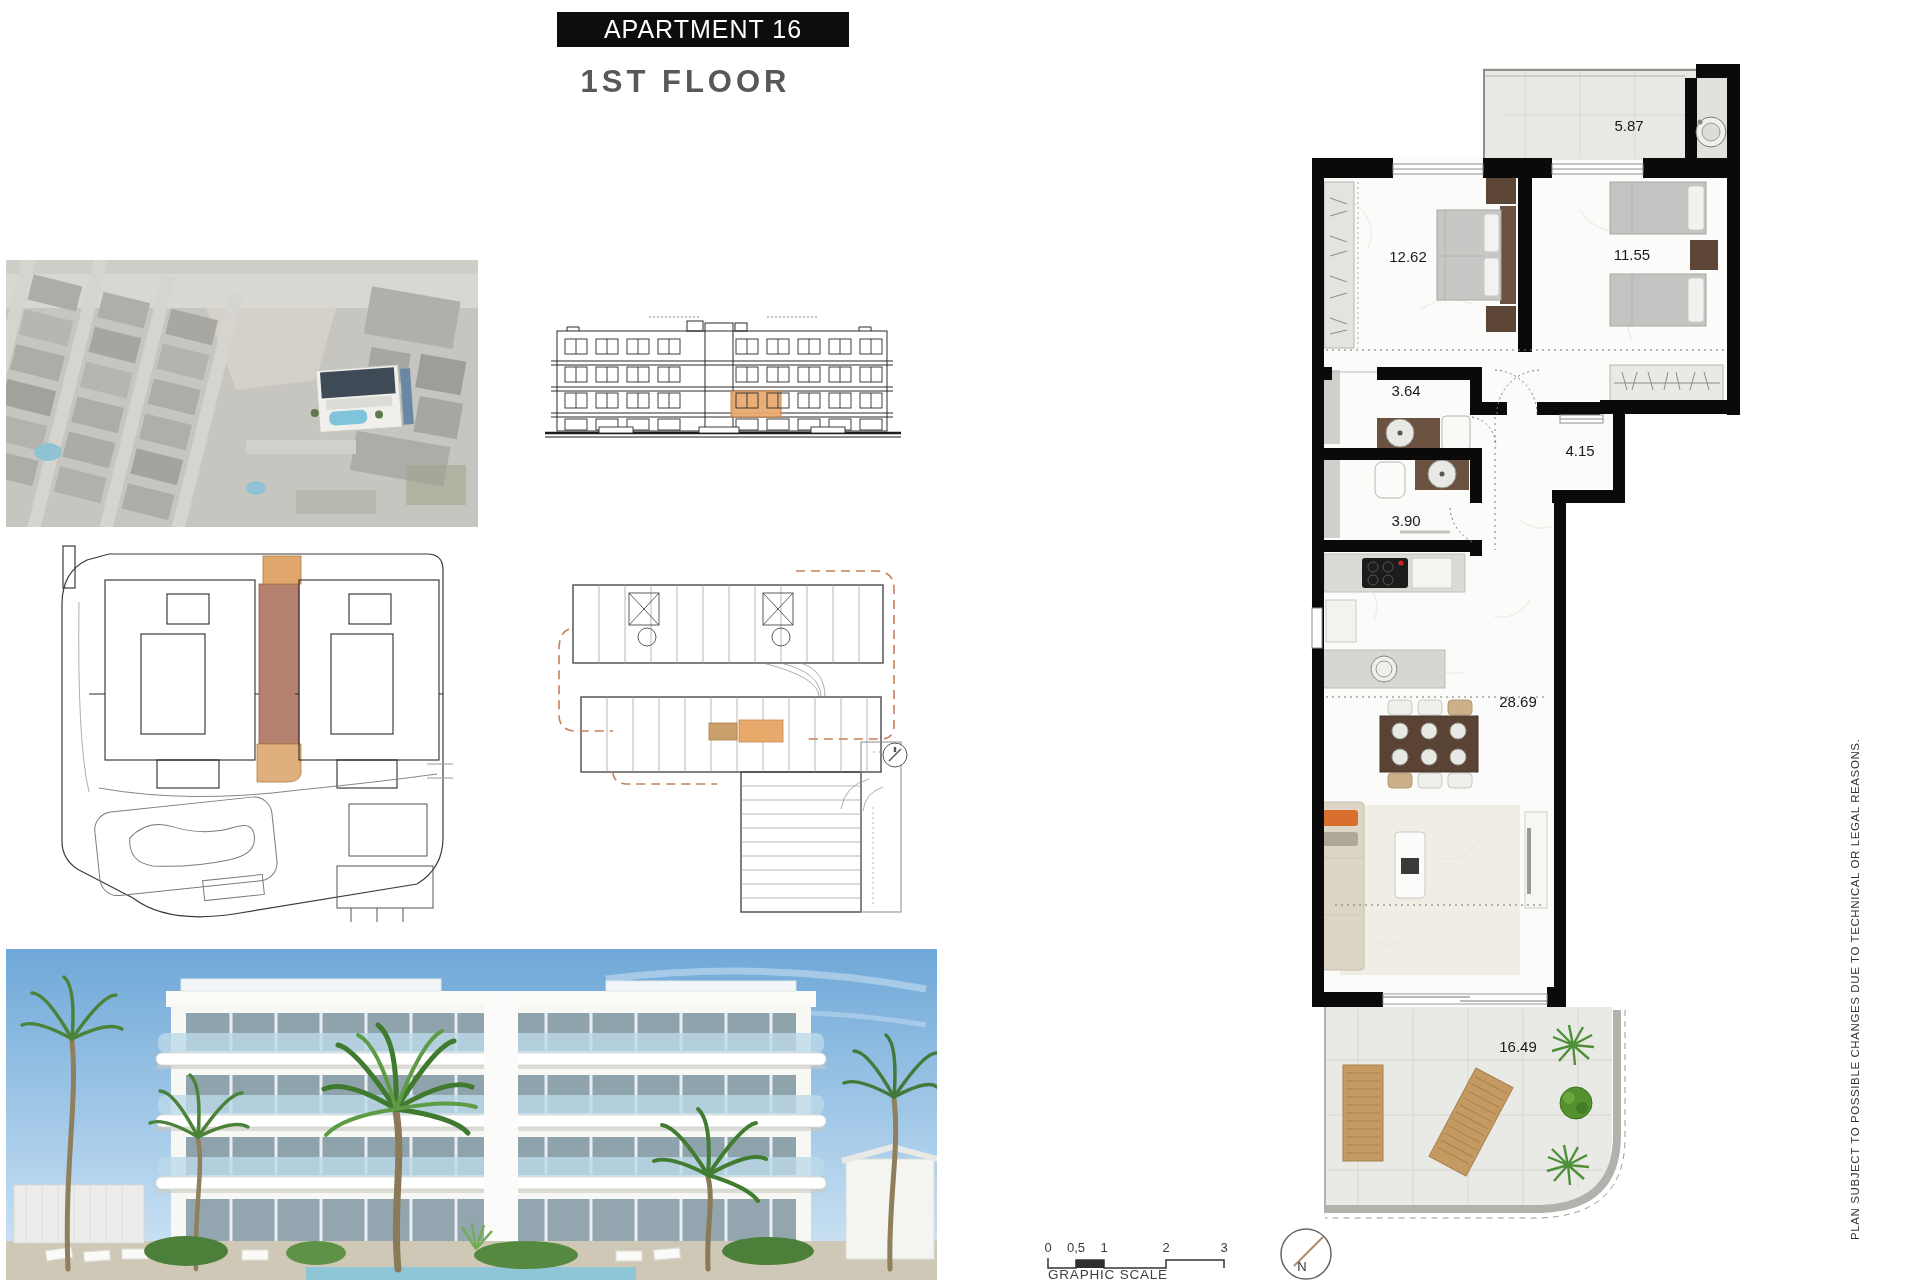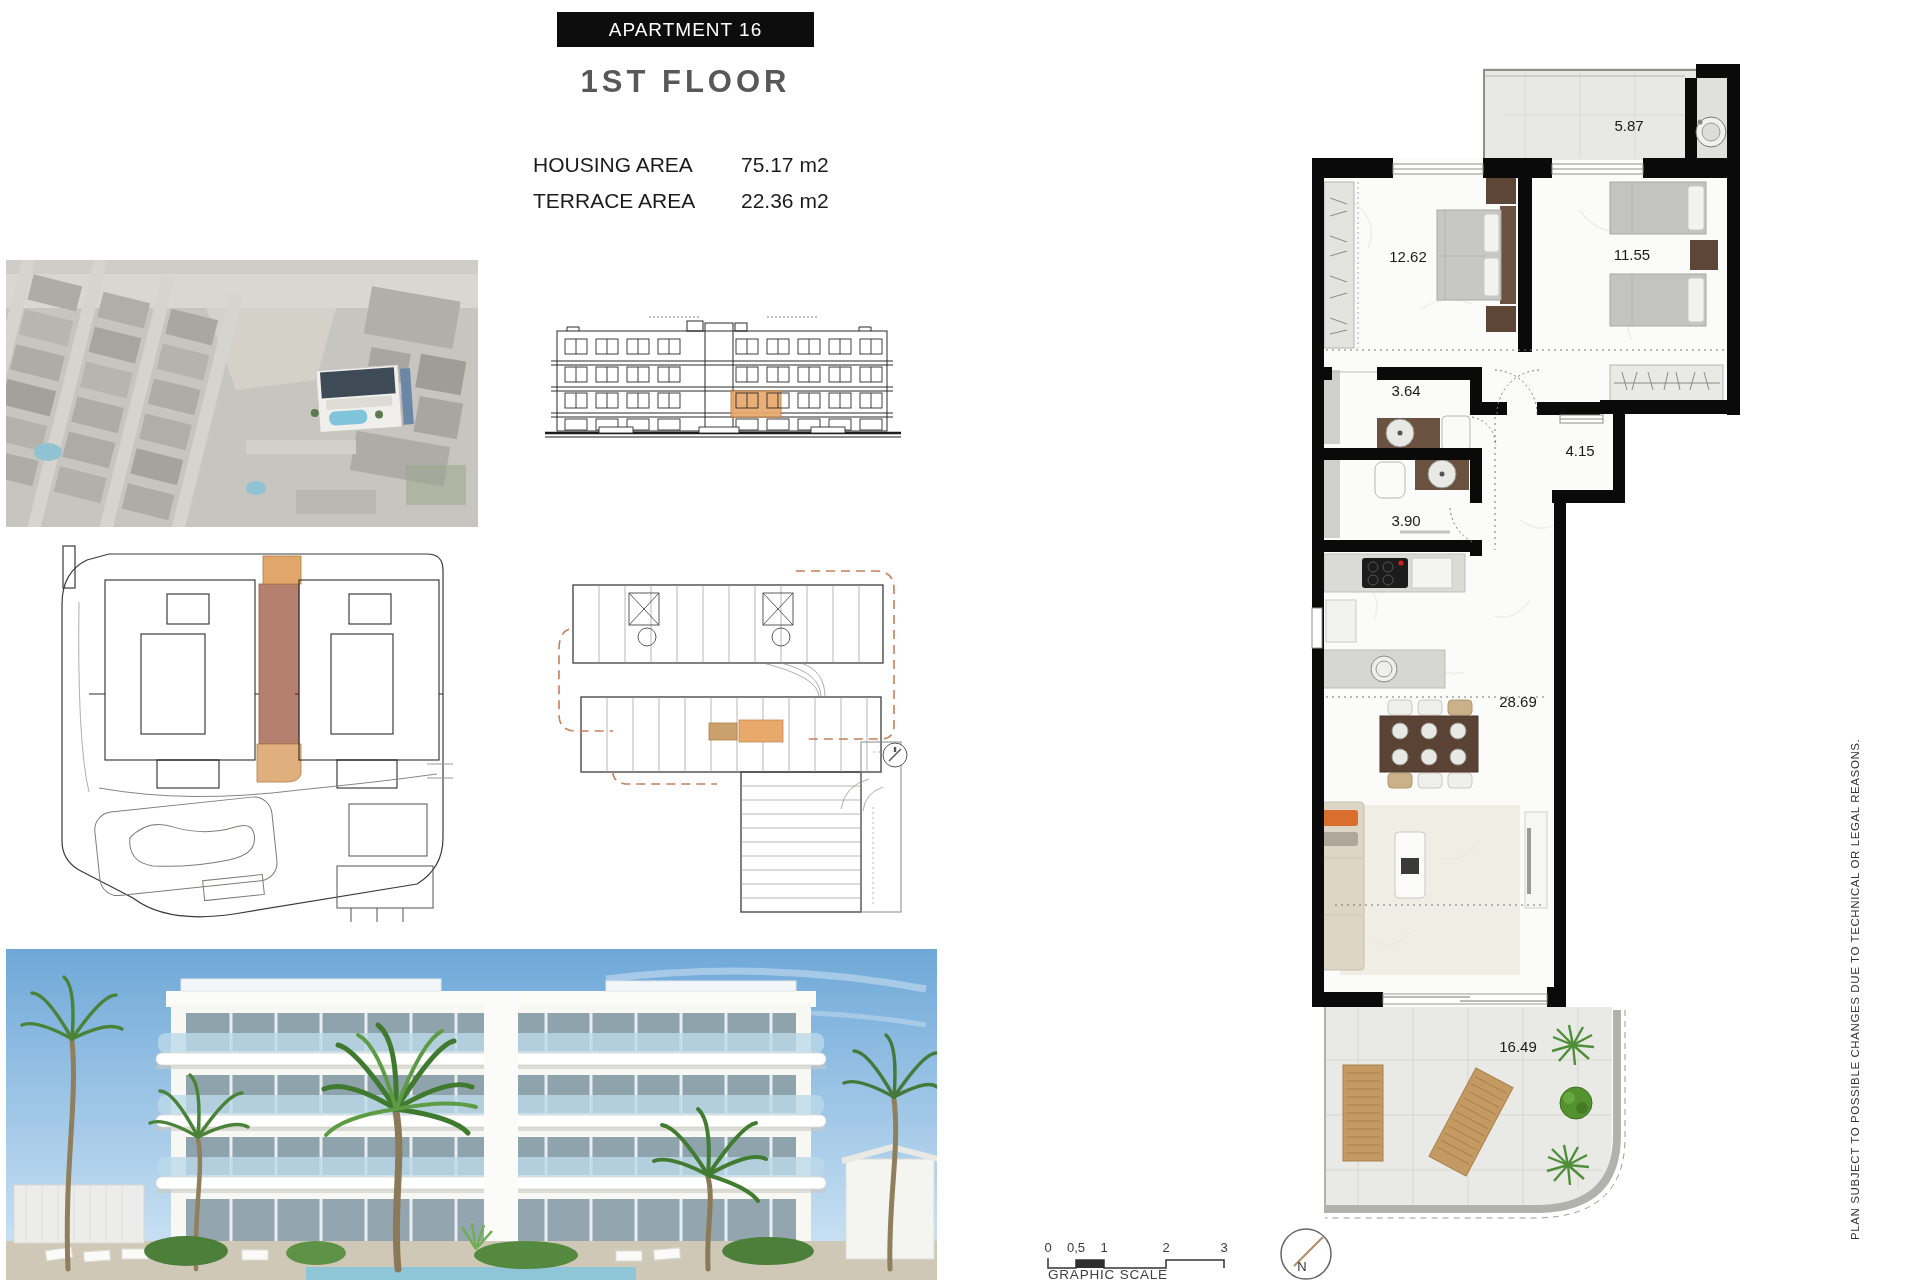--- a/index.html
+++ b/index.html
@@ -1,20 +1,20 @@
 <!DOCTYPE html>
 <html><head>
 <meta charset="utf-8">
 <style>
   html,body{margin:0;padding:0;background:#fff;}
   #page{position:relative;width:1920px;height:1280px;background:#ffffff;overflow:hidden;
         font-family:"Liberation Sans",sans-serif;}
   .abs{position:absolute;}
-  .title-box{left:557px;top:12px;width:257px;height:35px;background:#0d0d0d;color:#ffffff;
-             display:flex;align-items:center;justify-content:center;font-size:19px;letter-spacing:1px;}
+  .title-box{left:557px;top:12px;width:292px;height:35px;background:#0d0d0d;color:#ffffff;
+             display:flex;align-items:center;justify-content:center;font-size:25px;letter-spacing:1px;}
   .subtitle{left:507px;top:64px;width:357px;text-align:center;font-size:31px;color:#585858;
             letter-spacing:4px;font-weight:700;}
   .area-info{left:533px;top:153px;font-size:21px;color:#1b1b1b;}
   .area-row{display:flex;margin-bottom:12px;}
   .area-row .lbl{width:208px;}
   .disclaimer{left:1849px;top:795px;height:445px;width:24px;writing-mode:vertical-rl;
               transform:rotate(180deg);font-size:11.5px;color:#333;letter-spacing:0.6px;
               white-space:nowrap;}
   svg text{font-family:"Liberation Sans",sans-serif;}
   .roomlbl{font-size:15px;fill:#1a1a1a;}
@@ -22,30 +22,20 @@
 </head>
 <body>
 
 <div id="page">
 
   <div class="abs title-box">
     <span>APARTMENT 16</span>
   </div>
   <div class="abs subtitle">1ST FLOOR</div>
 
-  <div class="abs area-info">
-    <div class="area-row">
-      <span class="lbl">HOUSING AREA</span>
-      <span>75.17 m2</span>
-    </div>
-    <div class="area-row">
-      <span class="lbl">TERRACE AREA</span>
-      <span>22.36 m2</span>
-    </div>
-  </div>
 
   <svg class="abs" style="left:6px;top:260px" width="472" height="267" viewBox="0 0 472 267">
     <rect x="0" y="0" width="472" height="267" fill="#c7c5bf"></rect>
     <rect x="0" y="14" width="472" height="34" fill="#d9d7d1"></rect>
     <rect x="0" y="0" width="472" height="14" fill="#cfcdc7"></rect>
     <polygon points="200,48 330,48 310,120 230,130" fill="#d4d1c8"></polygon>
     <g transform="rotate(14 200 150)">
       <rect x="55" y="30" width="13" height="300" fill="#d6d4ce"></rect>
       <rect x="125" y="30" width="13" height="300" fill="#d6d4ce"></rect>
       <rect x="195" y="30" width="13" height="300" fill="#d6d4ce"></rect>

